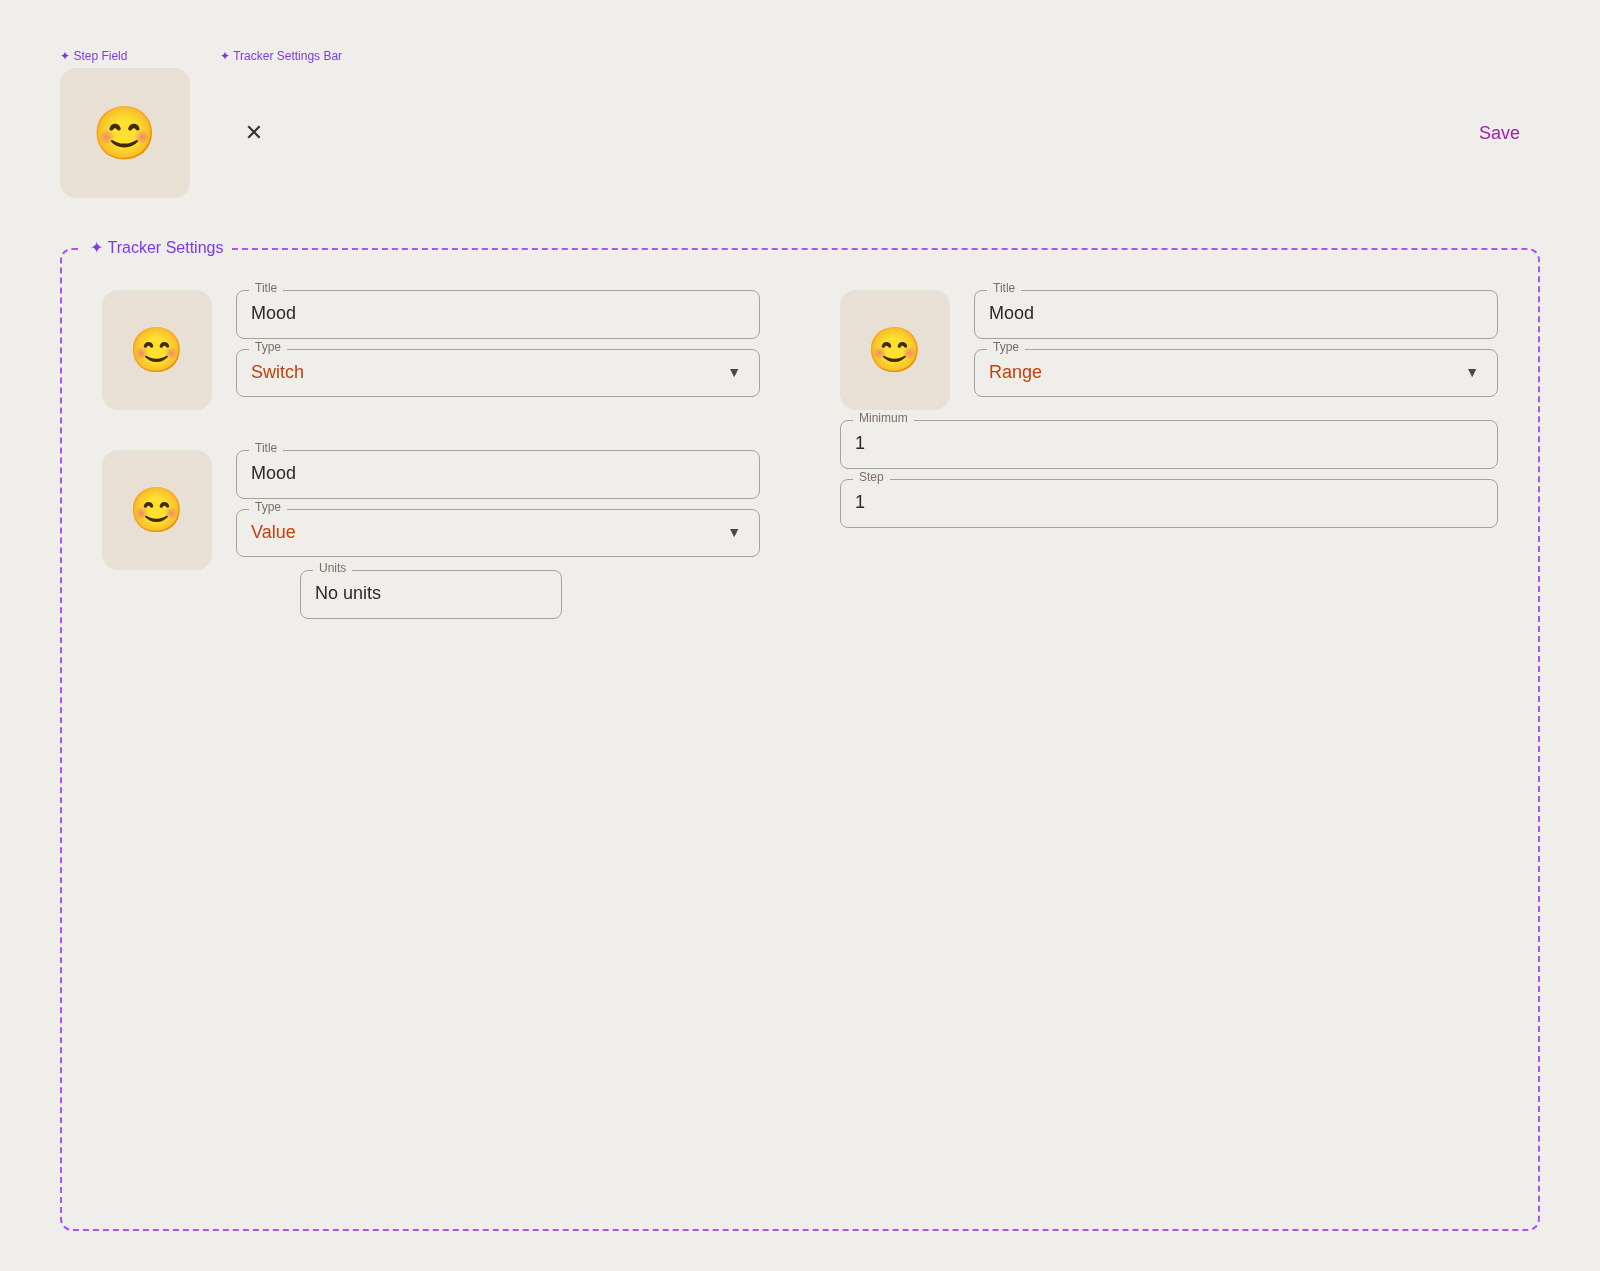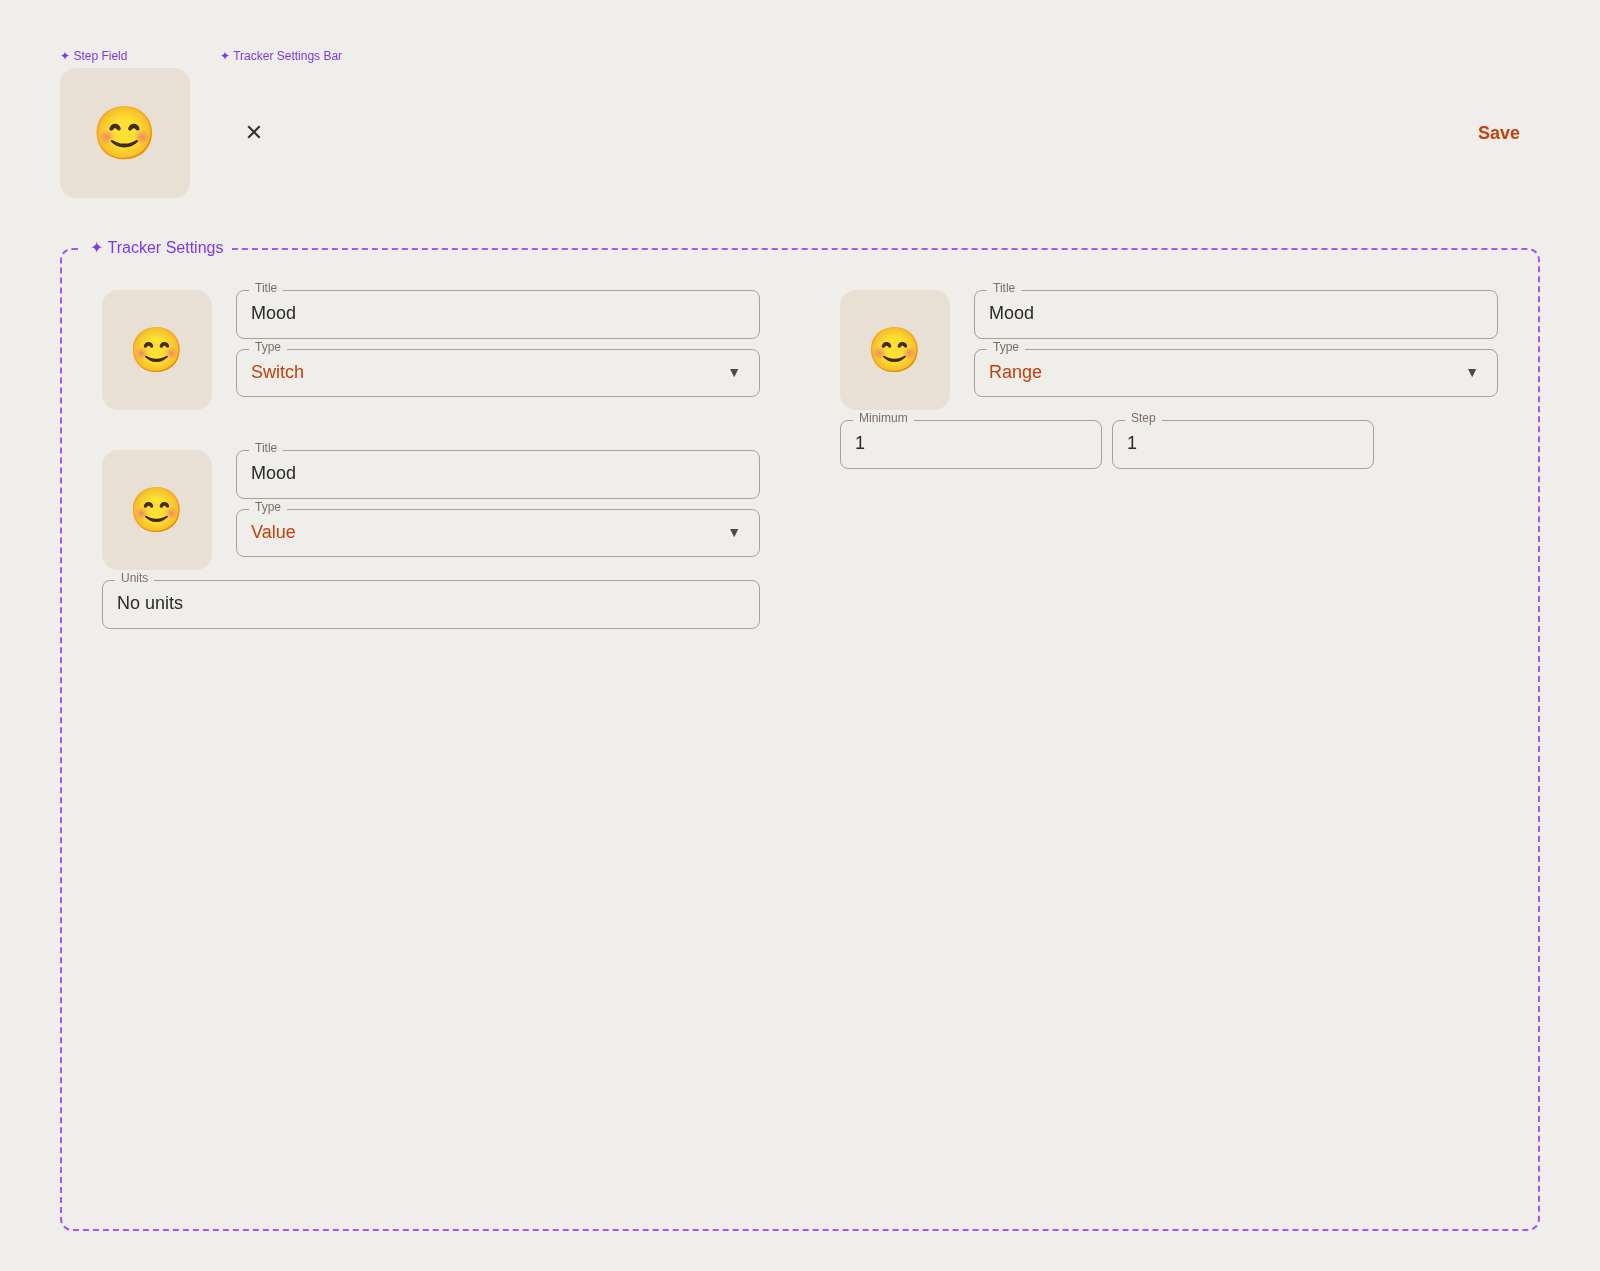--- a/index.html
+++ b/index.html
@@ -82,22 +82,22 @@
       font-weight: 400;
       color: #2a2a2a;
       letter-spacing: -0.5px;
     }
     .save-btn {
       margin-left: auto;
       background: none;
       border: none;
       cursor: pointer;
       font-size: 18px;
-      color: #c2410c;
-      font-weight: 700;
+      color: #a21caf;
+      font-weight: 400;
     }
 
     
     .tracker-settings-panel {
       position: absolute;
       top: 248px;
       left: 60px;
       right: 60px;
       bottom: 40px;
       border: 2px dashed #a855f7;
@@ -202,30 +202,31 @@
       top: 50%;
       transform: translateY(-50%);
       pointer-events: none;
       font-size: 14px;
       color: #4a4a4a;
     }
 
     
     .range-fields {
       display: flex;
-      gap: 10px;
-      margin-top: 10px;
-    }
-
-    
-    .value-extra-fields {
-      display: flex;
       flex-direction: column;
       gap: 10px;
       margin-top: 10px;
+    }
+
+    
+    .value-extra-fields {
+      display: flex;
+      flex-direction: column;
+      gap: 10px;
+      align-items: center;
     }
   </style>
 </head>
 <body>
 
 <div class="emoji-field-label">Step Field</div>
 
 <div class="tracker-settings-bar-label">Tracker Settings Bar</div>
 
 <div class="emoji-field-box">

